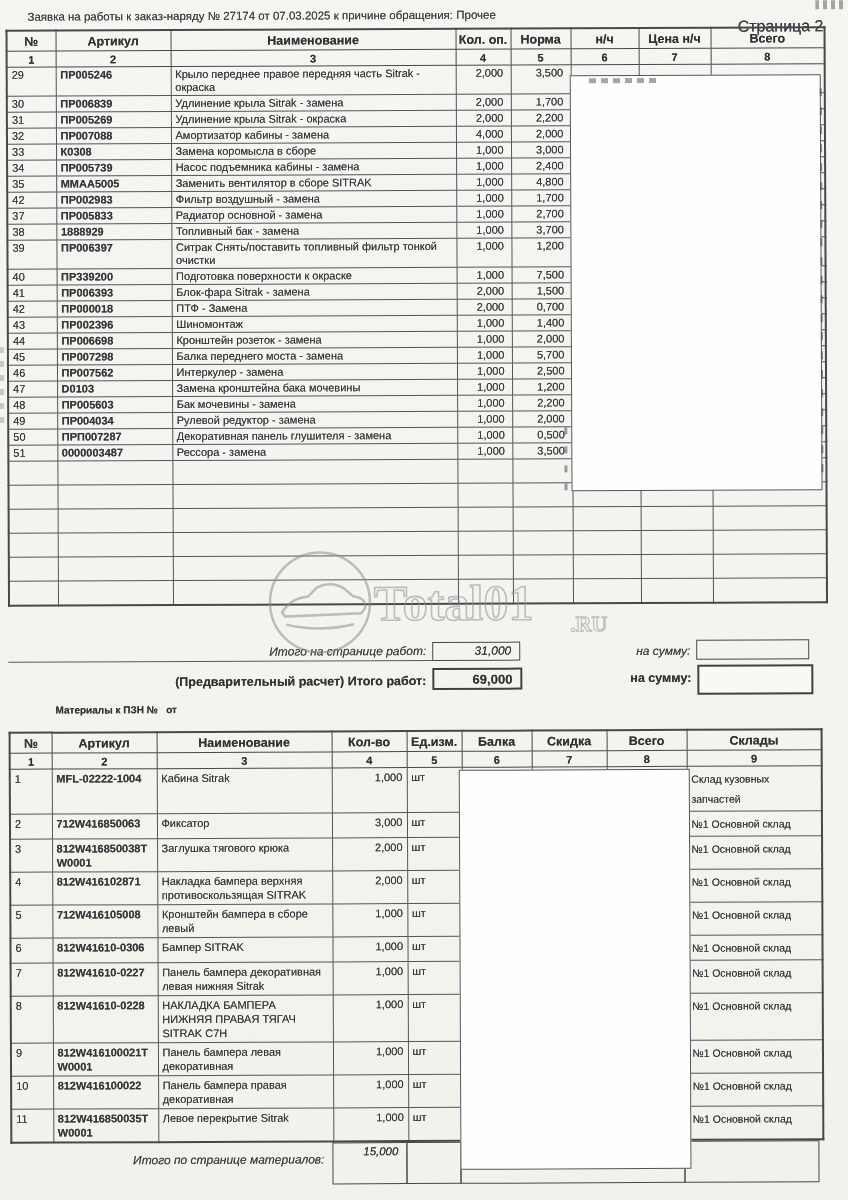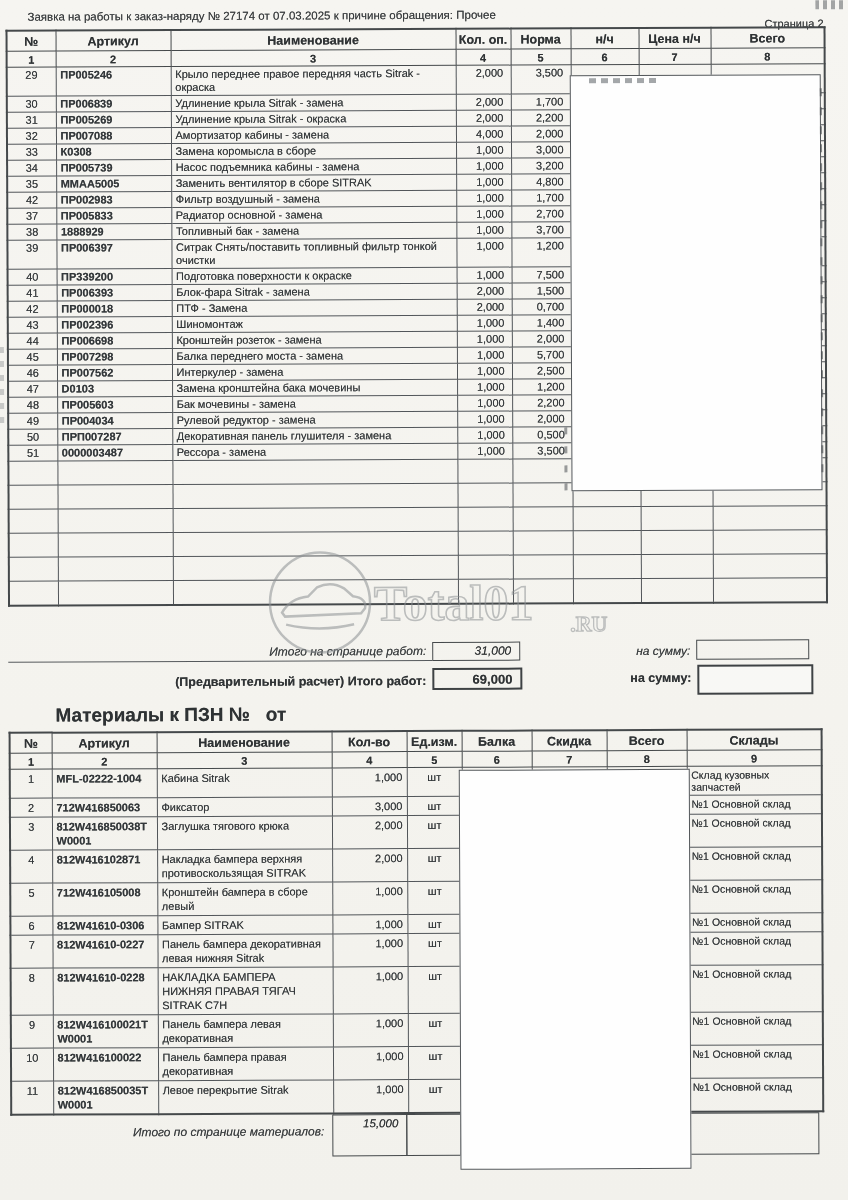--- a/index.html
+++ b/index.html
@@ -5,39 +5,39 @@
   html,body{margin:0;padding:0;width:848px;height:1200px;overflow:hidden;}
   body{
     background:linear-gradient(180deg,#f6f5f1 0%,#f4f3ee 60%,#f2f1ec 100%);
     font-family:"Liberation Sans",sans-serif;
     color:#2f3335;
   }
   .page{position:relative;width:848px;height:1200px;transform:rotate(-0.25deg);}
   .txt{text-shadow:0 0 .4px rgba(55,55,55,.75);}
 
   .doc-header{position:absolute;top:9px;left:30px;font-size:11.5px;color:#3a3e40;}
-  .page-num{position:absolute;top:19px;right:22px;font-size:11px;color:#3a3e40;}
+  .page-num{position:absolute;top:19px;right:22px;font-size:16px;color:#3a3e40;}
 
   table{border-collapse:collapse;table-layout:fixed;background:transparent;}
   .t{border:2px solid #45494b;}
   .t th{border:1.5px solid #45494b;font-weight:bold;color:#2e3234;}
   .t td{border:1px solid #52565a;font-size:11px;padding:1px 4px;vertical-align:top;line-height:13px;color:#33383b;}
   .t th.lbl{font-size:12.5px;height:17px;}
   .t th.idx{font-size:11px;height:13px;}
-  .c{text-align:center;}
+  .c{}
   td.qty,td.norm{text-align:right;padding-right:7px;}
   td.articul{overflow:hidden;word-break:break-all;font-weight:bold;}
   .t1{position:absolute;top:28px;left:8px;width:818px;}
   .t1 tr.empty td{height:21px;}
 
-  .mat-title{position:absolute;top:703px;left:55px;font-size:19px;font-weight:bold;white-space:pre;color:#2e3234;}
+  .mat-title{position:absolute;top:703px;left:55px;font-size:10px;font-weight:bold;white-space:pre;color:#2e3234;}
 
   .mat-wrap{position:absolute;top:730px;left:8px;width:812px;}
   .t2 td{line-height:14px;padding:2px 4px;}
-  .t2 td.stock{font-size:10.5px;line-height:12px;}
+  .t2 td.stock{font-size:10.5px;line-height:20px;}
 
   .mat-total{display:flex;width:812px;align-items:stretch;}
   .mat-total .lblzone{width:322px;text-align:right;font-style:italic;font-size:12px;padding:10px 8px 0 0;box-sizing:border-box;color:#3a3e40;}
   .mt-cell{border:1.5px solid #45494b;box-sizing:border-box;height:42px;}
   .mt-qty{width:75px;text-align:right;font-size:11.5px;font-style:italic;padding:2px 8px 0 0;}
   .mt-unit{width:55px;margin-left:-1px;}
   .mt-mid{width:225px;margin-left:-1px;}
   .mt-stock{width:135px;margin-left:-1px;}
 
   .wtotals{position:absolute;left:8px;top:641px;width:820px;}
@@ -158,21 +158,21 @@
           <td class="norm txt">3,000</td>
           <td></td>
           <td></td>
           <td></td>
         </tr>
         <tr>
           <td class="c txt">34</td>
           <td class="articul txt">ПР005739</td>
           <td class="txt">Насос подъемника кабины - замена</td>
           <td class="qty txt">1,000</td>
-          <td class="norm txt">3,200</td>
+          <td class="norm txt">2,400</td>
           <td></td>
           <td></td>
           <td></td>
         </tr>
         <tr>
           <td class="c txt">35</td>
           <td class="articul txt">ММАА5005</td>
           <td class="txt">Заменить вентилятор в сборе SITRAK</td>
           <td class="qty txt">1,000</td>
           <td class="norm txt">4,800</td>

